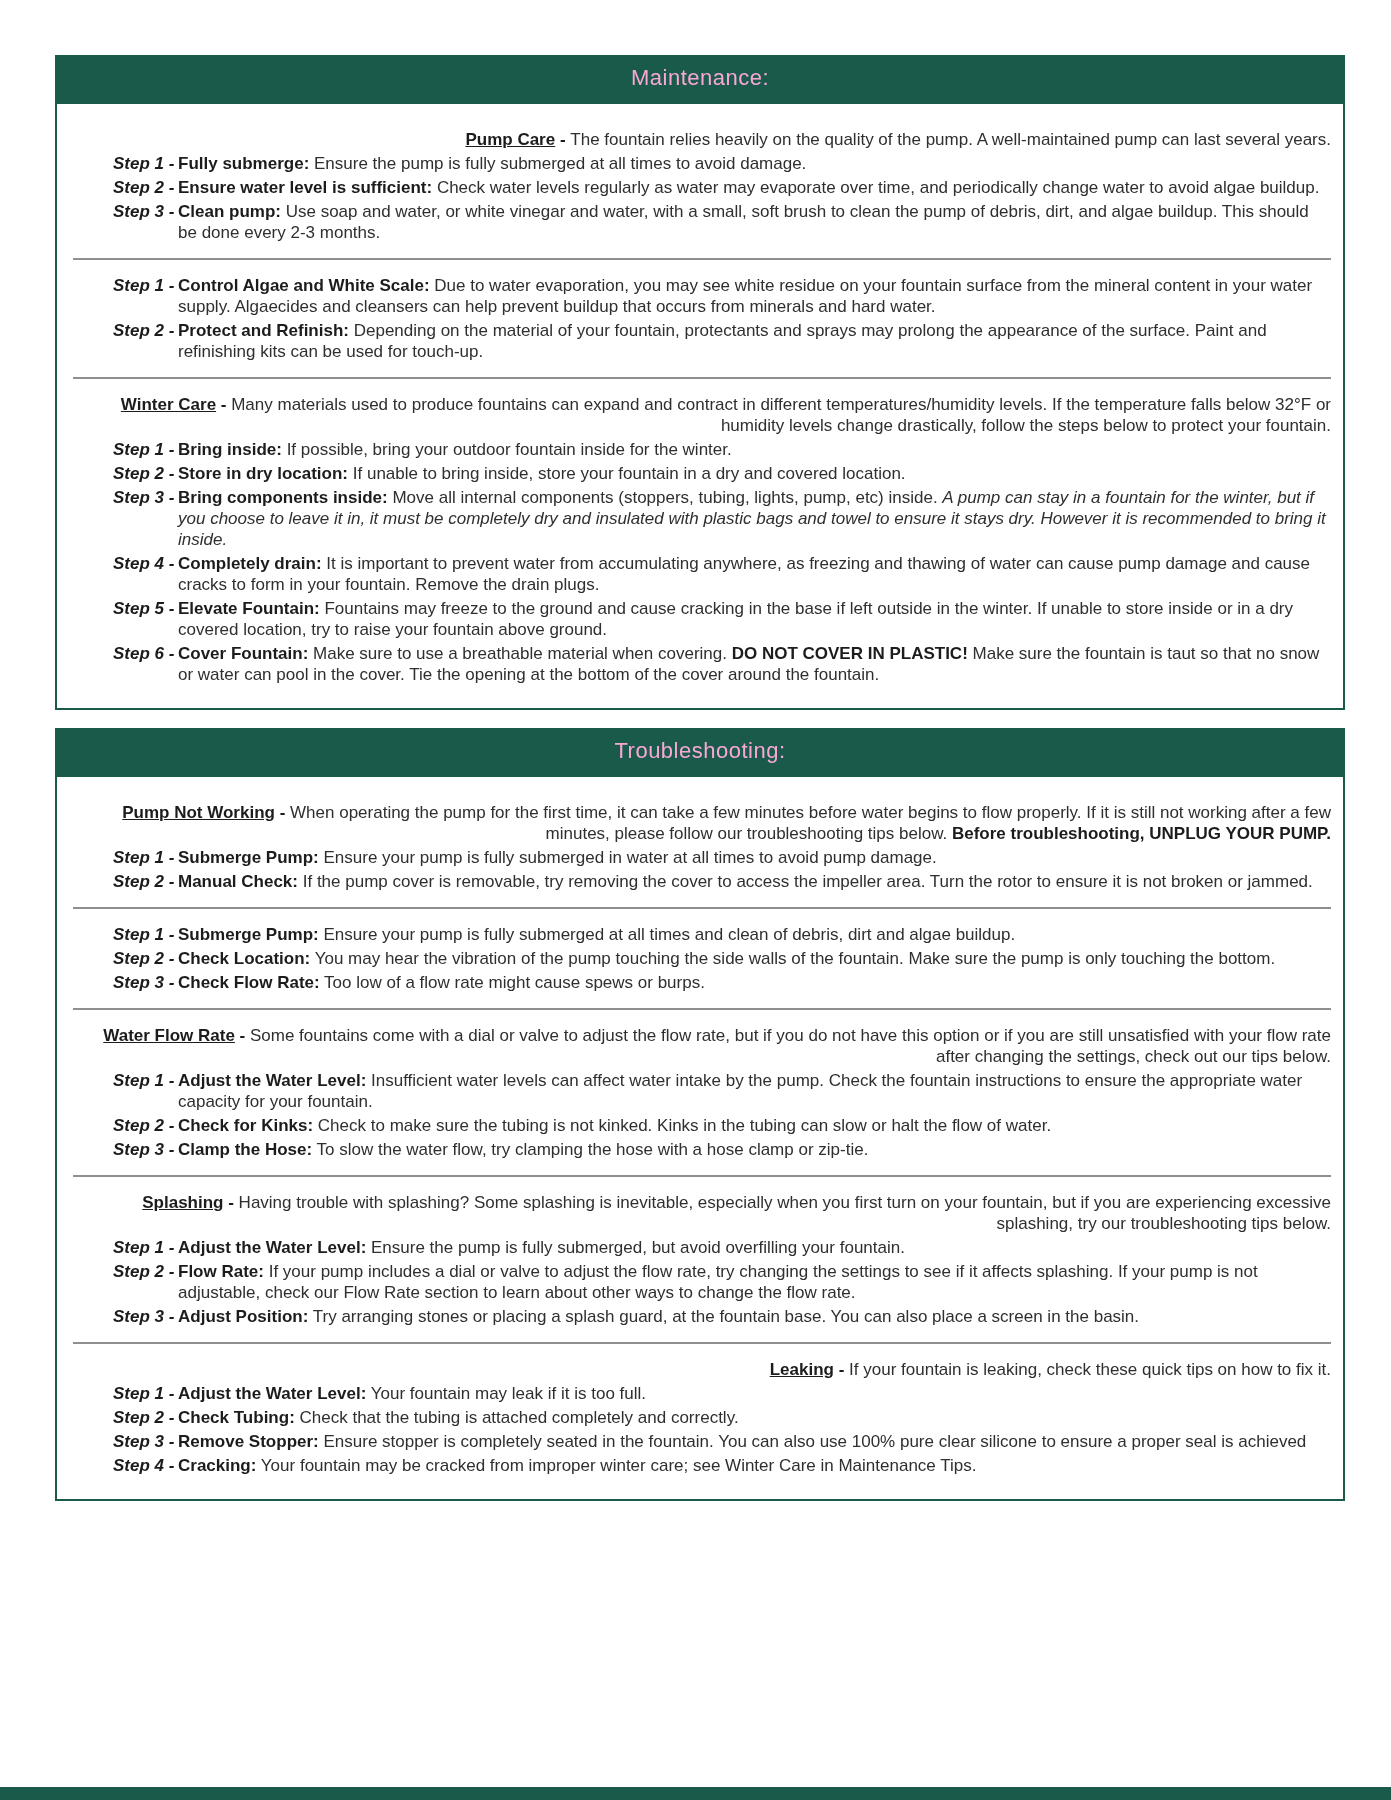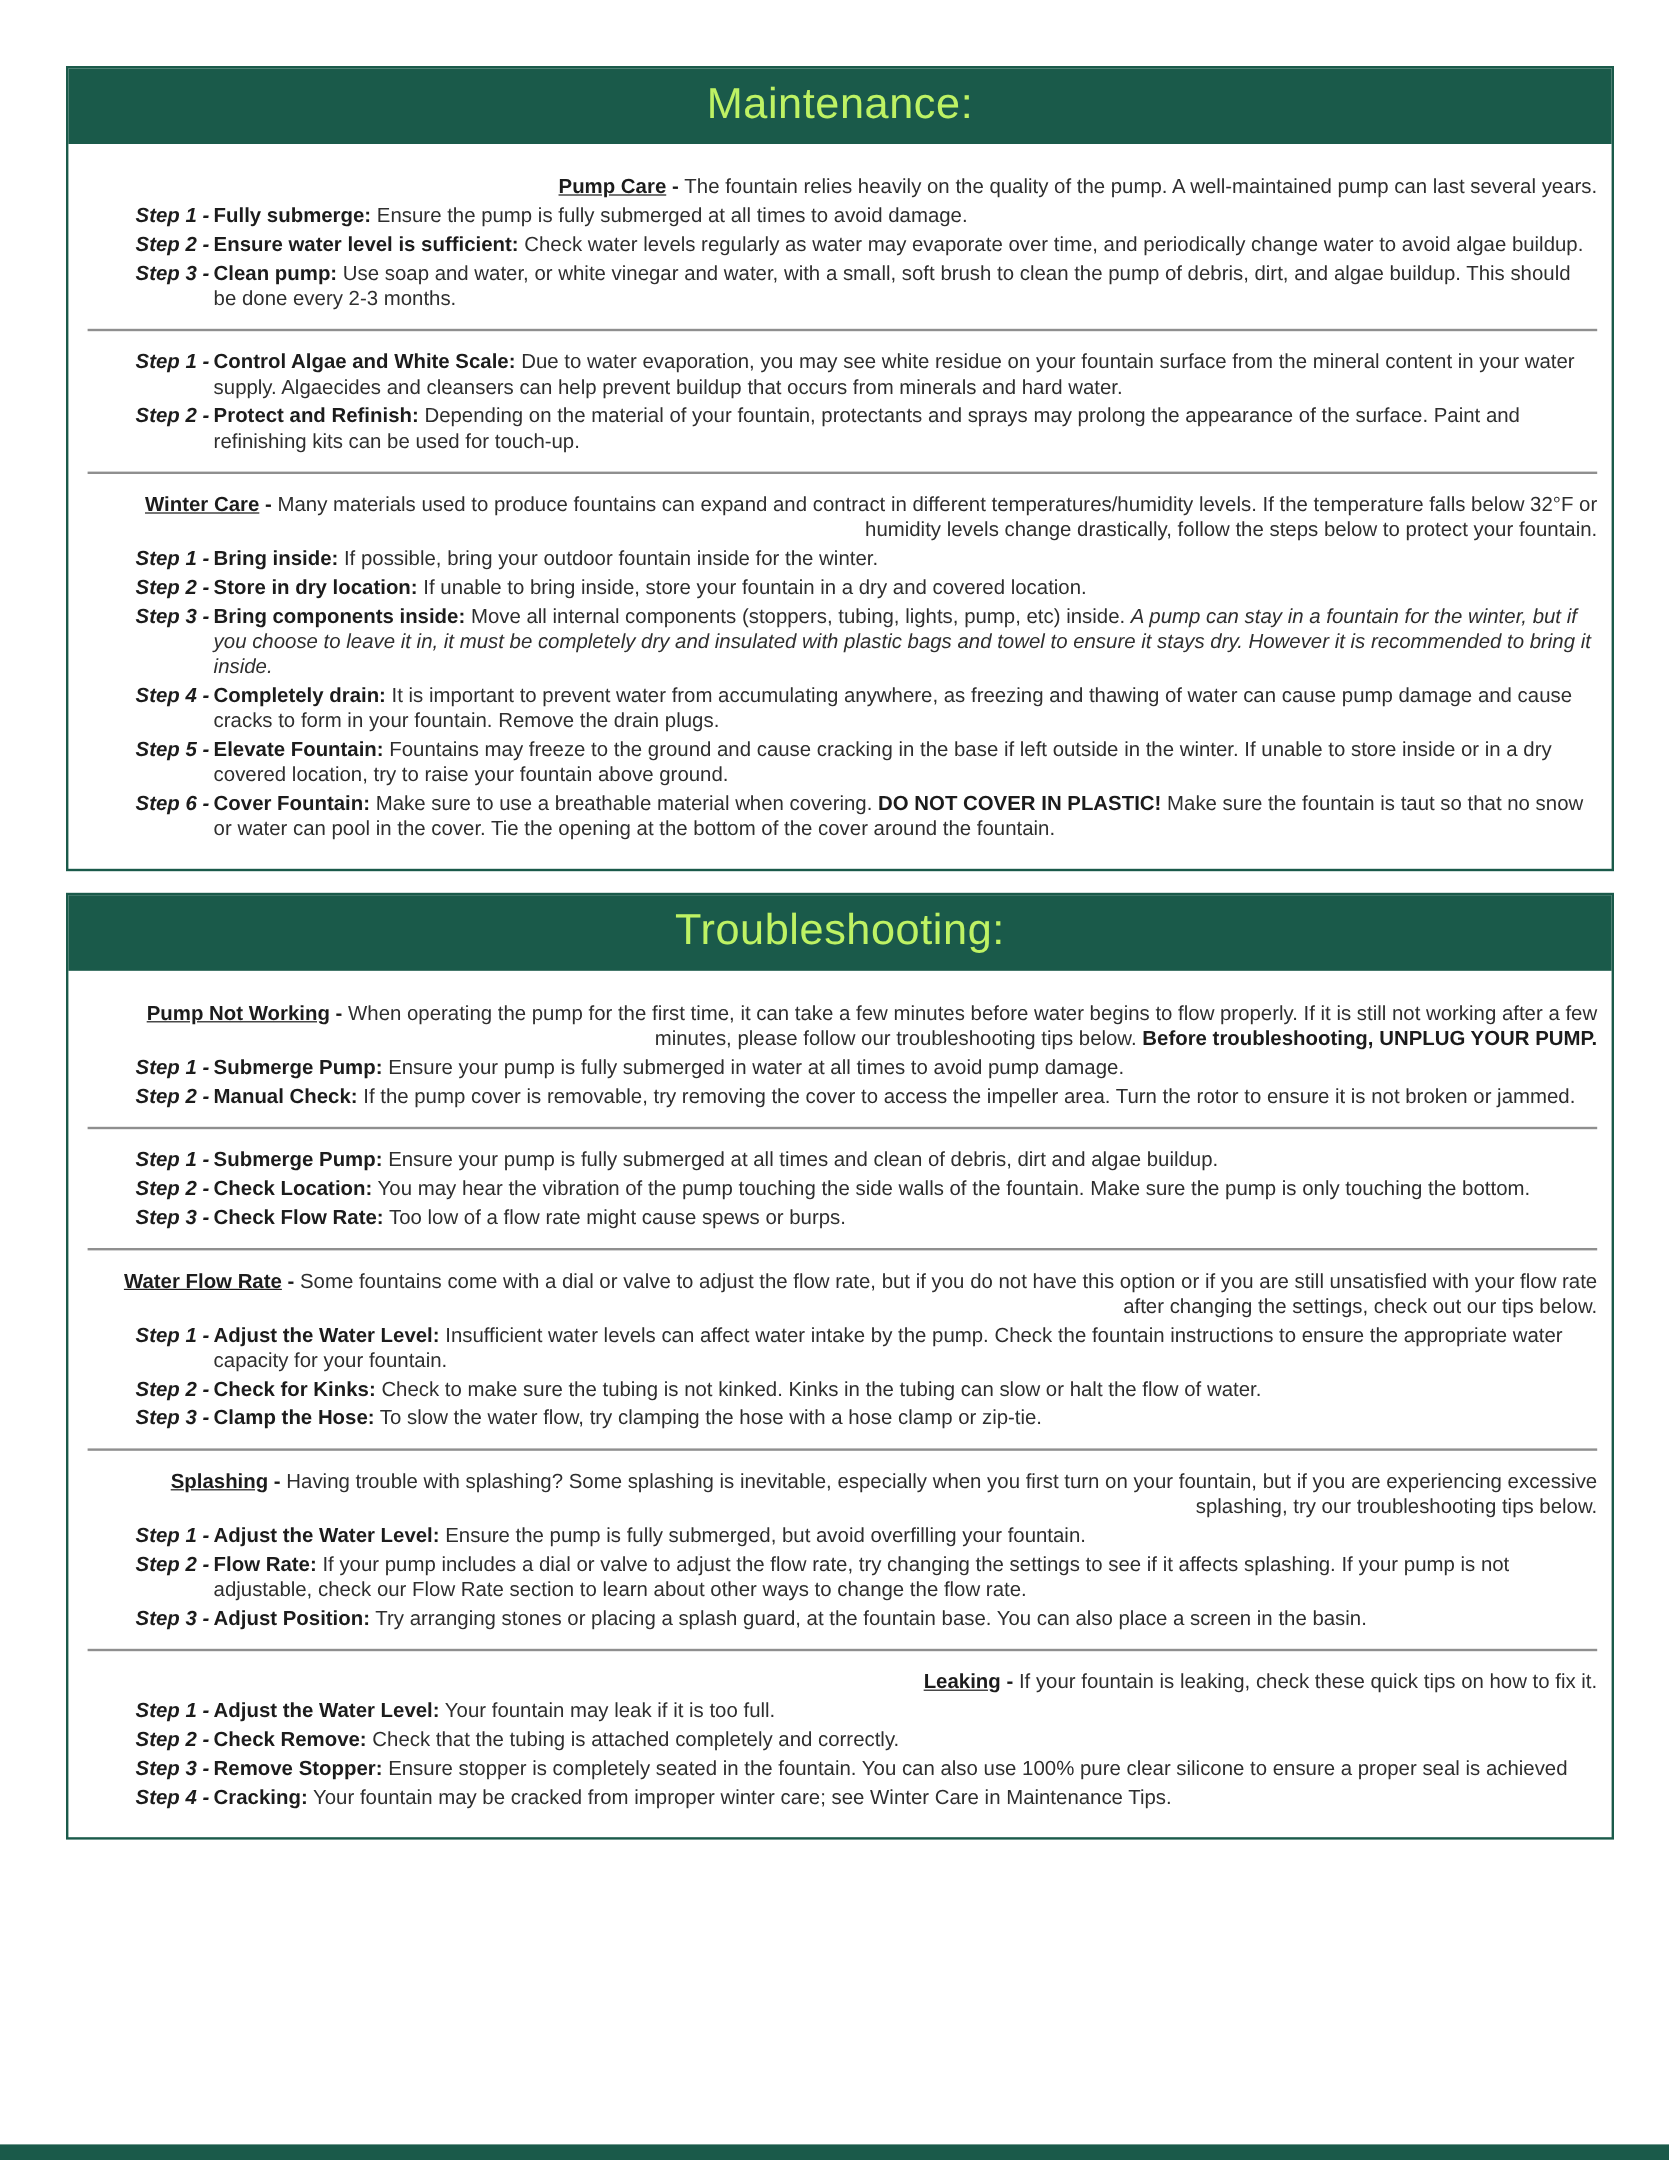--- a/index.html
+++ b/index.html
@@ -27,22 +27,22 @@
     box-sizing:content-box;
   }
   .content-box + .content-box{margin-top:18px;}
   .box-header{
     background:var(--accent);
     text-align:center;
     padding:8px 0 13px 0;
   }
   .box-title{
     margin:0;
-    color:#bef264;
-    font-size:36px;
+    color:#f9a8d4;
+    font-size:22px;
     font-weight:400;
     letter-spacing:0.5px;
   }
   .box-body{
     padding:25px 12px 20px 16px;
     font-size:17px;
     line-height:21px;
   }
   .intro{margin:0 0 3px 0;text-align:right;}
   .heading{
@@ -124,19 +124,19 @@
         <div class="step"><span class="step-label">Step 2 -</span><span class="run bold">Check for Kinks:</span><span class="run normal"> Check to make sure the tubing is not kinked. Kinks in the tubing can slow or halt the flow of water.</span></div>
         <div class="step"><span class="step-label">Step 3 -</span><span class="run bold">Clamp the Hose:</span><span class="run normal"> To slow the water flow, try clamping the hose with a hose clamp or zip-tie.</span></div>
         <hr class="divider">
         <p class="intro"><span class="heading">Splashing</span><span class="sep"> - </span><span class="run normal">Having trouble with splashing? Some splashing is inevitable, especially when you first turn on your fountain, but if you are experiencing excessive splashing, try our troubleshooting tips below.</span></p>
         <div class="step"><span class="step-label">Step 1 -</span><span class="run bold">Adjust the Water Level:</span><span class="run normal"> Ensure the pump is fully submerged, but avoid overfilling your fountain.</span></div>
         <div class="step"><span class="step-label">Step 2 -</span><span class="run bold">Flow Rate:</span><span class="run normal"> If your pump includes a dial or valve to adjust the flow rate, try changing the settings to see if it affects splashing. If your pump is not adjustable, check our Flow Rate section to learn about other ways to change the flow rate.</span></div>
         <div class="step"><span class="step-label">Step 3 -</span><span class="run bold">Adjust Position:</span><span class="run normal"> Try arranging stones or placing a splash guard, at the fountain base. You can also place a screen in the basin.</span></div>
         <hr class="divider">
         <p class="intro"><span class="heading">Leaking</span><span class="sep"> - </span><span class="run normal">If your fountain is leaking, check these quick tips on how to fix it.</span></p>
         <div class="step"><span class="step-label">Step 1 -</span><span class="run bold">Adjust the Water Level:</span><span class="run normal"> Your fountain may leak if it is too full.</span></div>
-        <div class="step"><span class="step-label">Step 2 -</span><span class="run bold">Check Remove:</span><span class="run normal"> Check that the tubing is attached completely and correctly.</span></div>
+        <div class="step"><span class="step-label">Step 2 -</span><span class="run bold">Check Tubing:</span><span class="run normal"> Check that the tubing is attached completely and correctly.</span></div>
         <div class="step"><span class="step-label">Step 3 -</span><span class="run bold">Remove Stopper:</span><span class="run normal"> Ensure stopper is completely seated in the fountain. You can also use 100% pure clear silicone to ensure a proper seal is achieved</span></div>
         <div class="step"><span class="step-label">Step 4 -</span><span class="run bold">Cracking:</span><span class="run normal"> Your fountain may be cracked from improper winter care; see Winter Care in Maintenance Tips.</span></div>
       </div>
     </section>
   </main>
 <div class="footer-bar"></div>
 
 </body></html>

